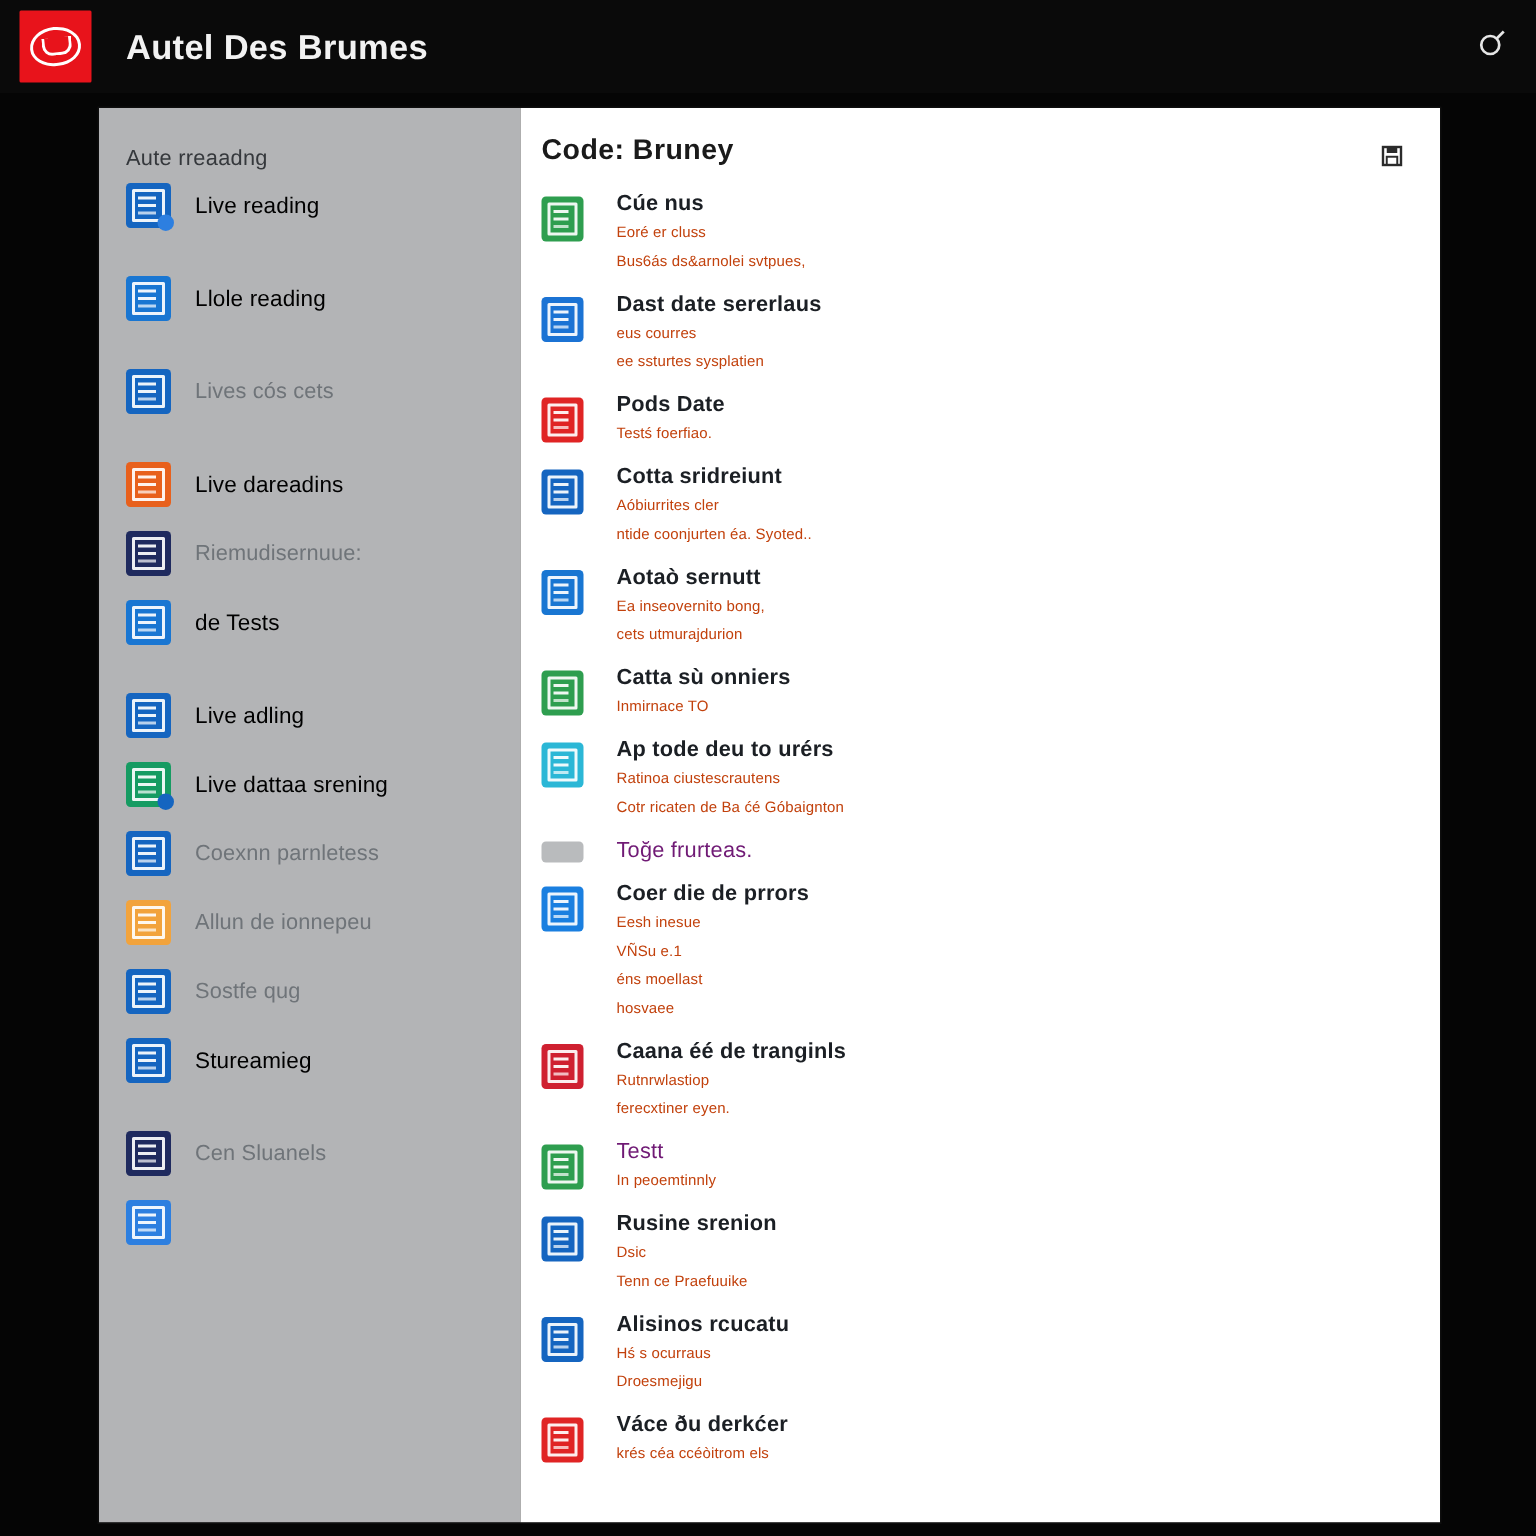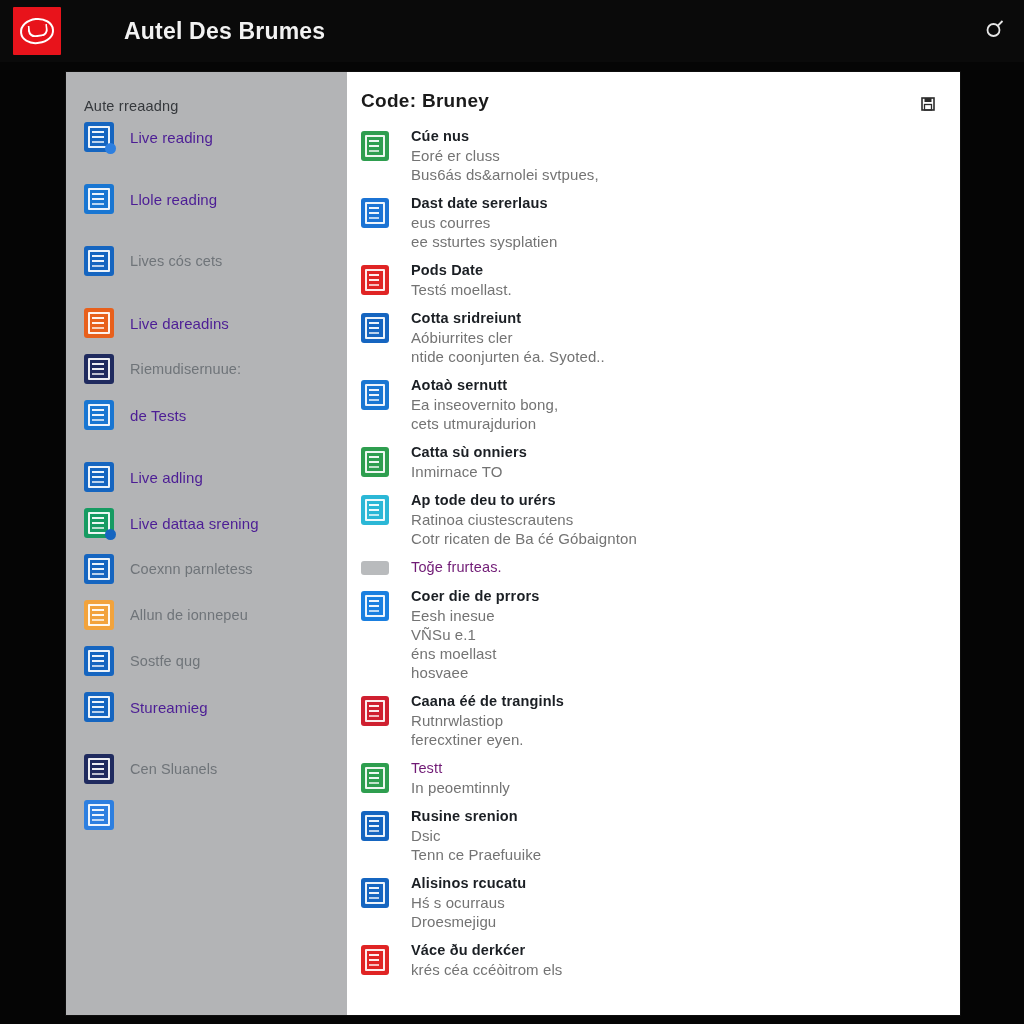--- a/index.html
+++ b/index.html
@@ -9,21 +9,21 @@
     font-family: "Liberation Sans", sans-serif;
     overflow: hidden;
   }
 
   #app { position: relative; width: 1024px; height: 1024px; background: #050505; }
 
   
   .titlebar {
     position: absolute; left: 0; top: 0; width: 1024px; height: 62px;
     background: #0a0a0a;
-    display: flex; align-items: center; gap: 40px;
+    display: flex; align-items: center;
   }
   .logo-box {
     width: 48px; height: 48px; margin-left: 13px;
     background: #e8131b;
     display: flex; align-items: center; justify-content: center;
     border-radius: 1px;
     flex: 0 0 auto;
   }
   .logo-emblem {
     width: 34px; height: 26px;
@@ -92,21 +92,21 @@
     position: relative;
     display: block;
   }
   .side-item .s-label {
     font-size: 14.5px;
     color: #22262b;
     white-space: nowrap;
     letter-spacing: 0.1px;
   }
   .side-item.dim .s-label { color: #6f7479; }
-  .side-item.strong .s-label { color: #4c1d95; font-size: 15px; }
+  .side-item.strong .s-label { color: #000000; font-size: 15px; }
 
   
   .glyph {
     position: absolute; inset: 4px;
     border: 2px solid rgba(255,255,255,0.92);
     border-radius: 1px;
   }
   .glyph::before {
     content: ""; position: absolute; left: 2px; right: 4px; top: 3px;
     height: 2px; background: rgba(255,255,255,0.92);
@@ -160,22 +160,22 @@
   .li-title {
     font-size: 14.5px;
     font-weight: bold;
     color: #1b1f24;
     letter-spacing: 0.15px;
     line-height: 19px;
     white-space: nowrap;
   }
   .li-title.muted { font-weight: normal; color: #701a75; }
   .li-sub {
-    font-size: 15px;
-    color: #737373;
+    font-size: 10px;
+    color: #c2410c;
     line-height: 19px;
     letter-spacing: 0.1px;
     white-space: nowrap;
   }
 </style>
 </head>
 <body>
 
 <div id="app">
 
@@ -319,21 +319,21 @@
               <div class="li-sub">eus courres</div>
               <div class="li-sub">ee ssturtes sysplatien</div>
             </div>
           </div>
           <div class="list-item">
             <div class="li-ico" style="background: rgb(224, 36, 36);">
               <span class="glyph"></span>
             </div>
             <div class="li-text">
               <div class="li-title">Pods Date</div>
-              <div class="li-sub">Testś moellast.</div>
+              <div class="li-sub">Testś foerfiao.</div>
             </div>
           </div>
           <div class="list-item">
             <div class="li-ico" style="background: rgb(21, 101, 192);">
               <span class="glyph"></span>
             </div>
             <div class="li-text">
               <div class="li-title">Cotta sridreiunt</div>
               <div class="li-sub">Aóbiurrites cler</div>
               <div class="li-sub">ntide coonjurten éa. Syoted..</div>

